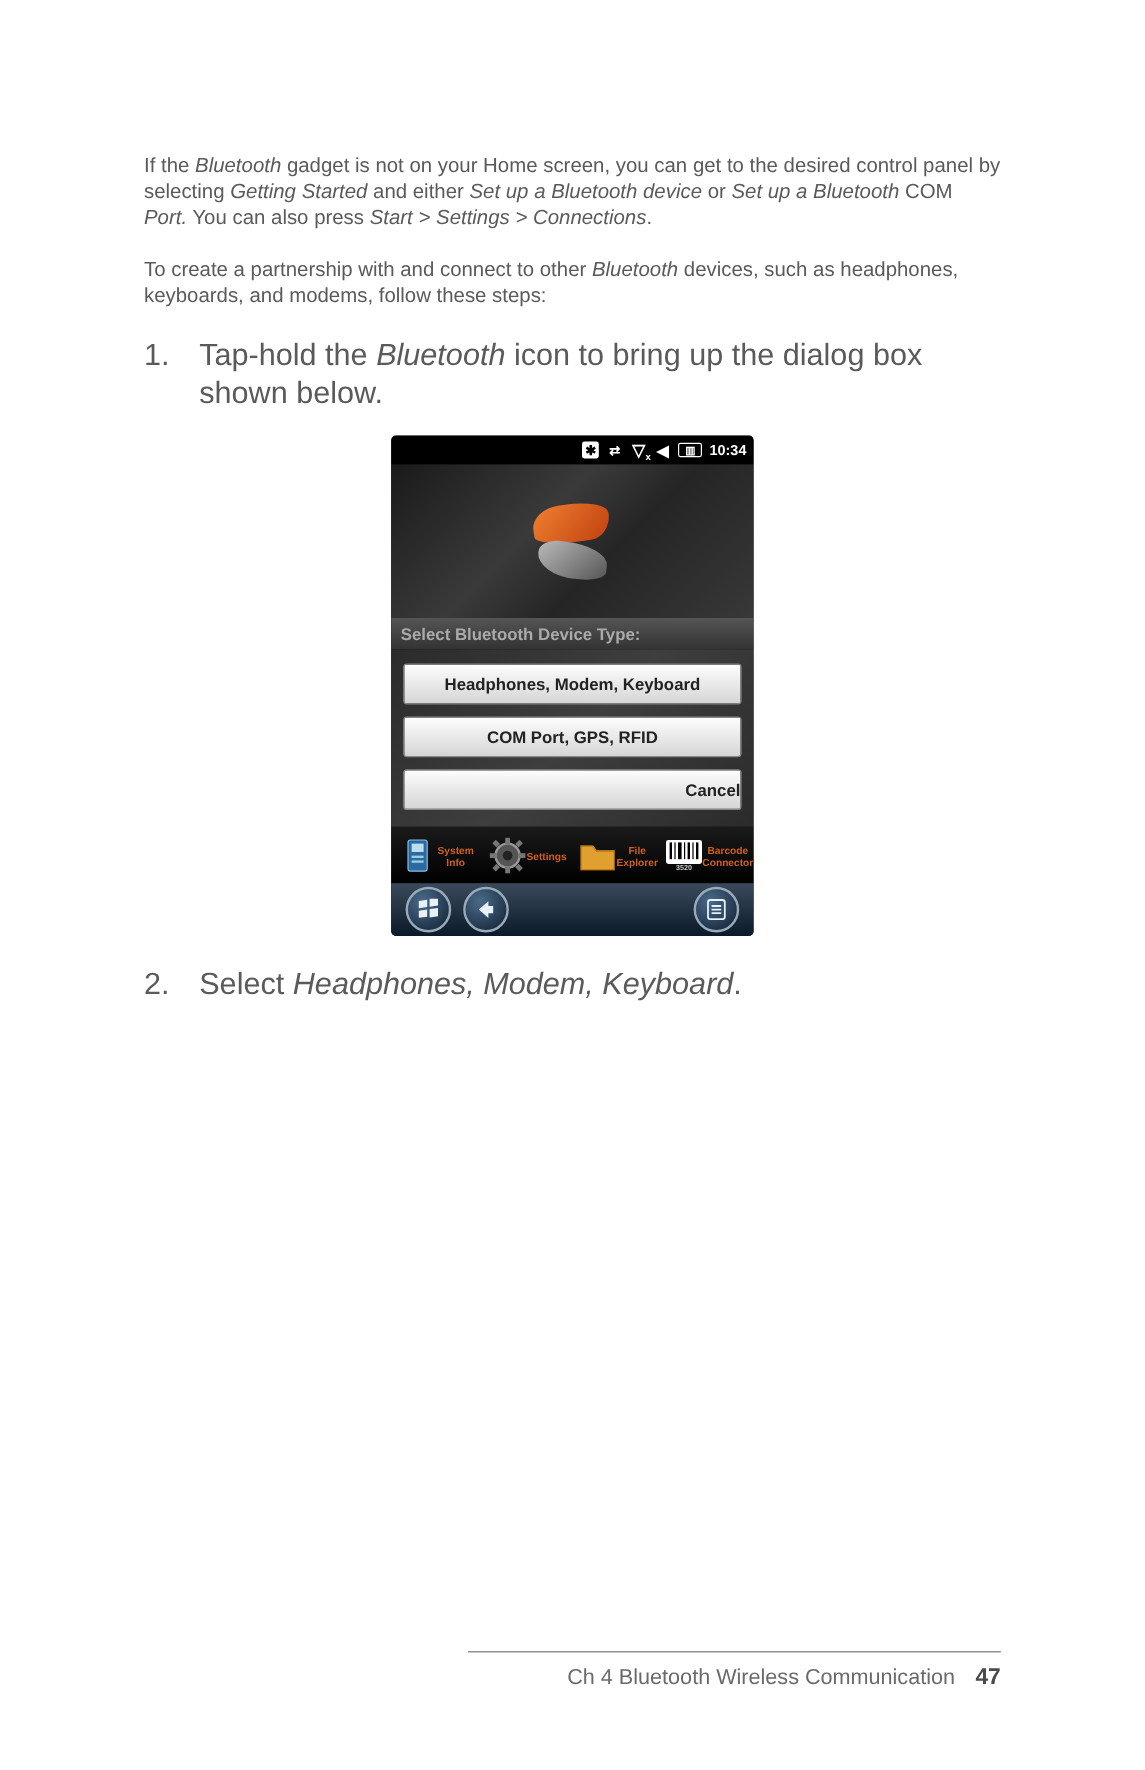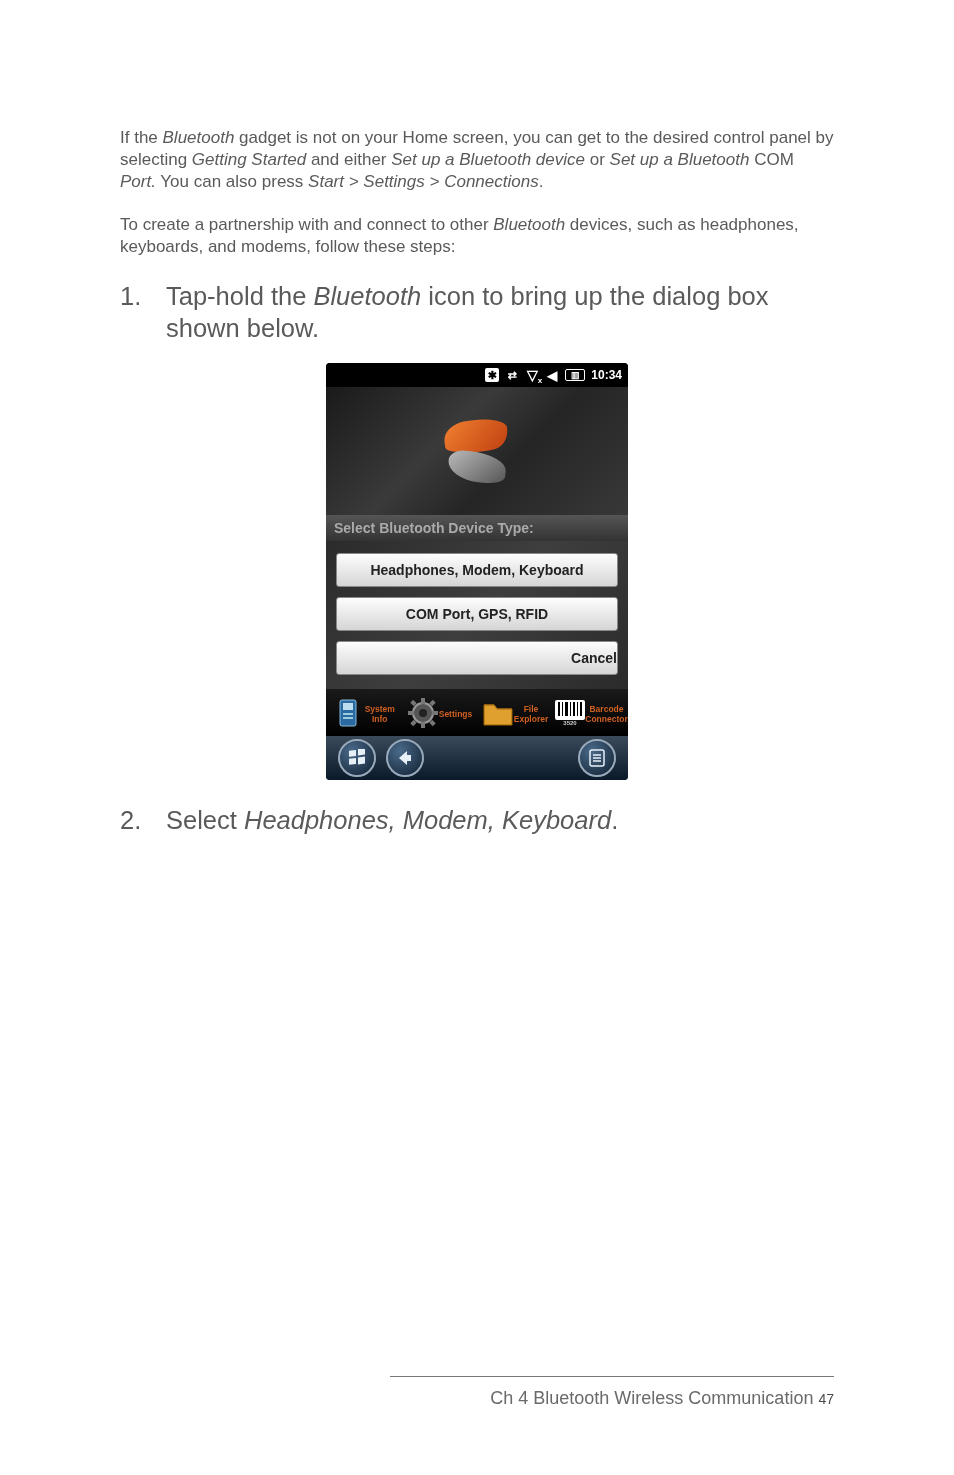--- a/index.html
+++ b/index.html
@@ -200,24 +200,24 @@
     background: #777;
   }
   .footer {
     position: absolute;
     right: 120px;
     bottom: 66px;
     font-size: 18px;
     color: #6a6a6a;
   }
   .footer .pagenum {
-    font-weight: normal;
+    font-weight: bold;
     color: #4a4a4a;
-    font-size: 14px;
-    margin-left: 0;
+    font-size: 19px;
+    margin-left: 12px;
   }
 </style>
 </head>
 <body>
 
 <div class="page">
 
   <p class="para">
     <span>If the </span><span class="italic">Bluetooth</span><span> gadget is not on your Home screen, you can get to the desired control panel by selecting </span><span class="italic">Getting Started</span><span> and either </span><span class="italic">Set up a Bluetooth device</span><span> or </span><span class="italic">Set up a Bluetooth</span><span> COM </span><span class="italic">Port.</span><span> You can also press </span><span class="italic">Start &gt; Settings &gt; Connections</span><span>.</span>
   </p>

